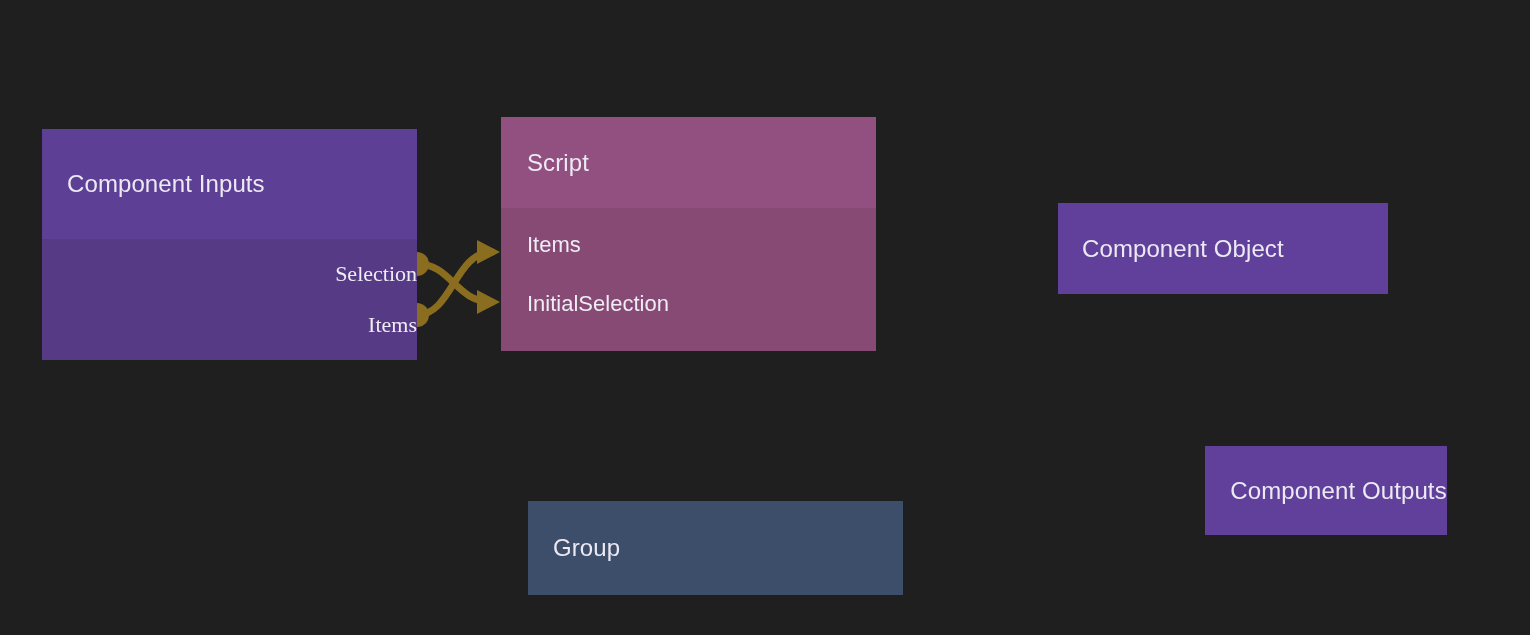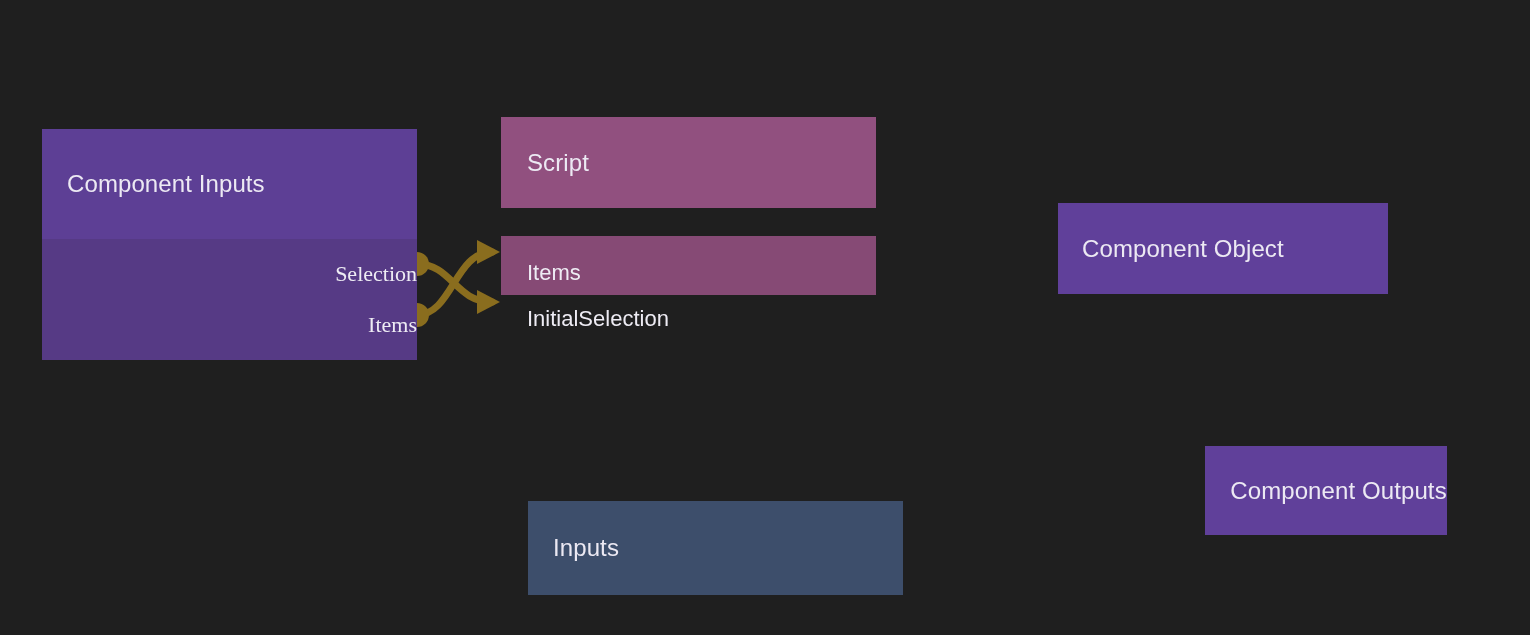--- a/index.html
+++ b/index.html
@@ -61,22 +61,21 @@
   }
   #node-component-inputs .node-body {
     background: #563a85;
   }
 
   
   #node-script {
     left: 501px;
     top: 117px;
     width: 375px;
-    height: 178px;
-    gap: 28px;
+    height: 234px;
   }
   #node-script .node-header {
     height: 91px;
     background: #91507f;
     padding-left: 26px;
   }
   #node-script .node-body {
     background: #864a75;
   }
 
@@ -206,37 +205,37 @@
   </div>
 
   <div class="node" id="node-script">
     <div class="node-header">
       <span class="node-title">Script</span>
     </div>
     <div class="node-body">
       <div class="port-row in" style="top:26px; left:0;">
         <span class="port-label">Items</span>
       </div>
-      <div class="port-row in" style="top:72px; left:0;justify-content:center;">
+      <div class="port-row in" style="top:85px; left:0;justify-content:center;">
         <span class="port-label">InitialSelection</span>
       </div>
     </div>
   </div>
 
   <div class="node" id="node-component-object">
     <div class="node-header">
       <span class="node-title">Component Object</span>
     </div>
   </div>
 
   <div class="node" id="node-component-outputs">
     <div class="node-header">
       <span class="node-title">Component Outputs</span>
     </div>
   </div>
 
   <div class="node" id="node-group">
     <div class="node-header">
-      <span class="node-title">Inputs</span>
+      <span class="node-title">Group</span>
     </div>
   </div>
 
 </div>
 
 </body></html>

